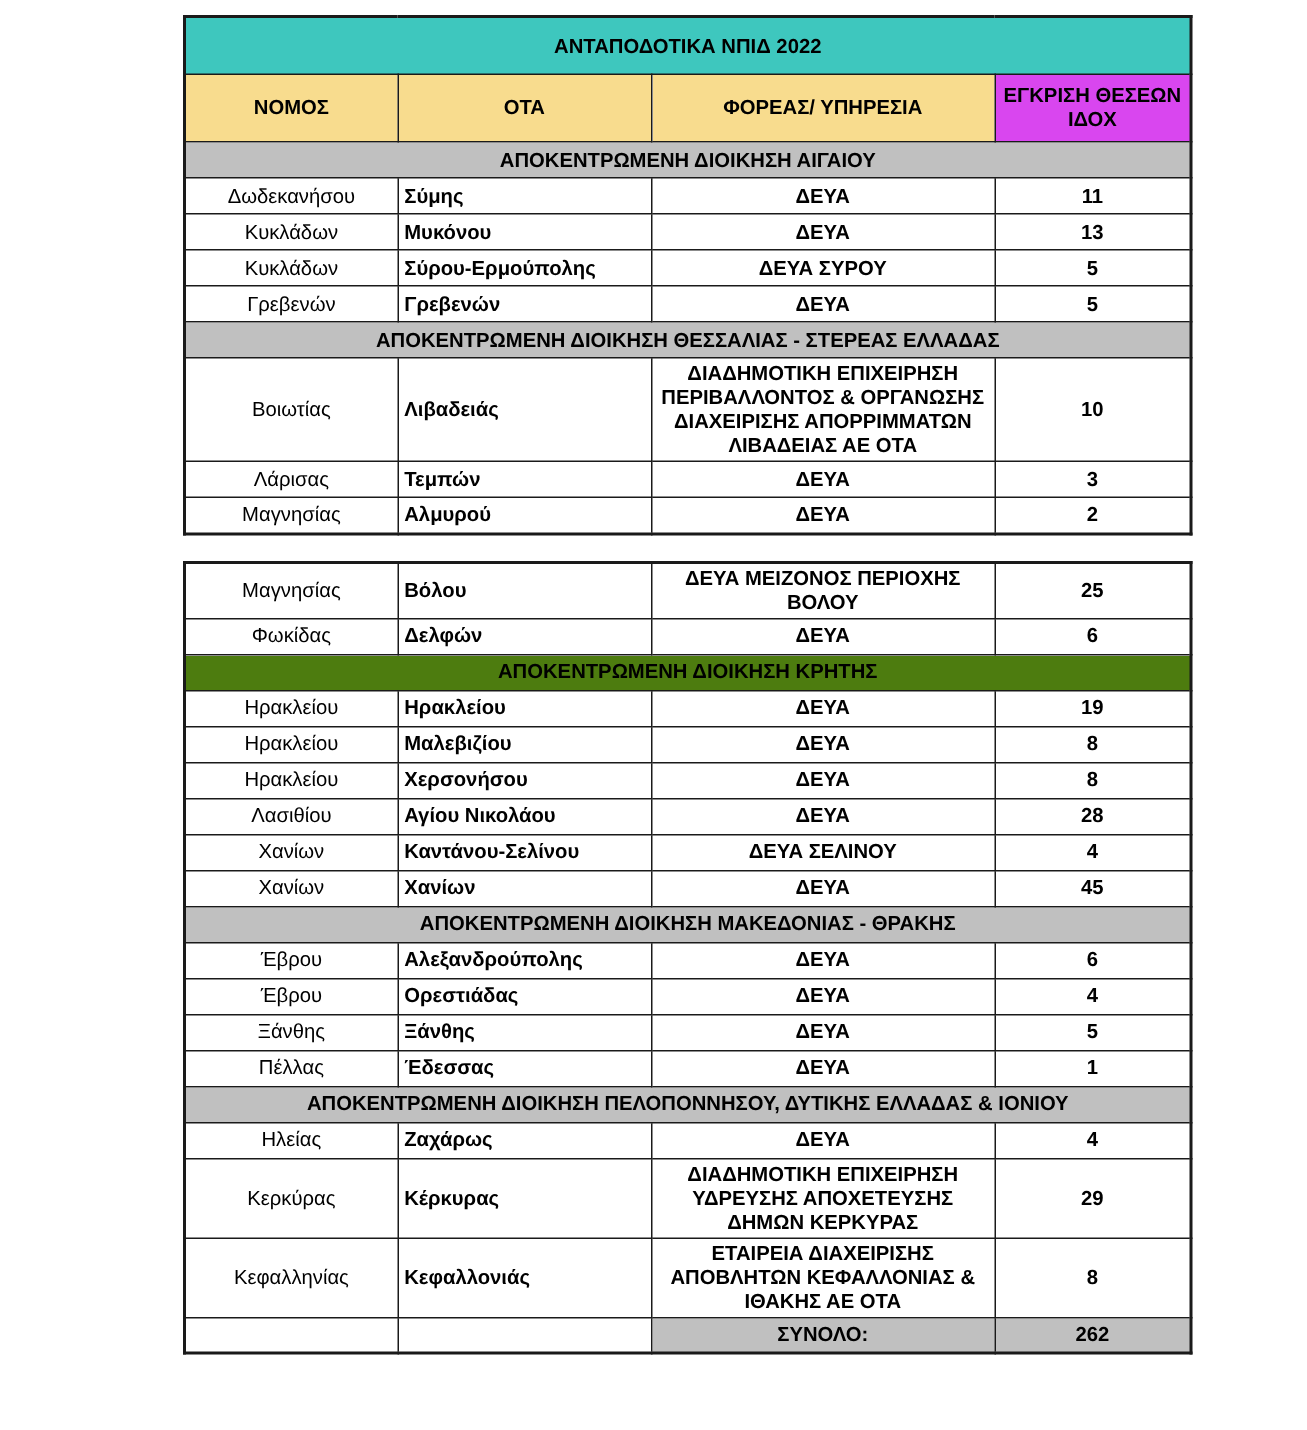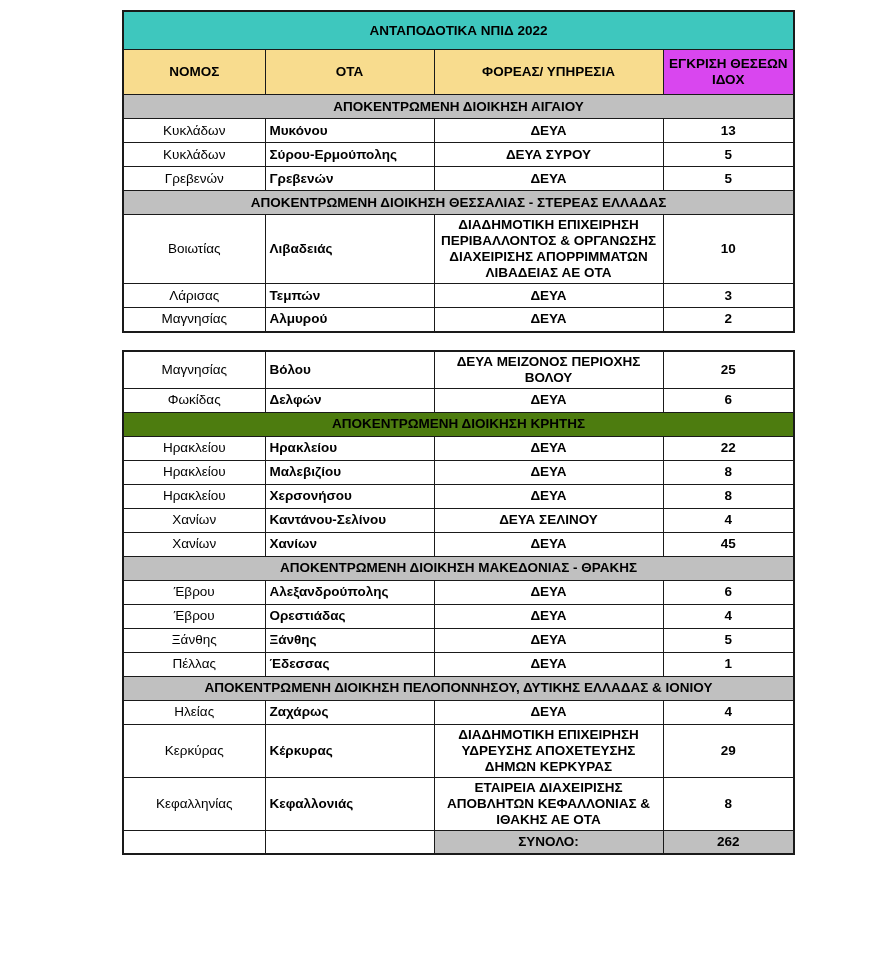--- a/index.html
+++ b/index.html
@@ -80,20 +80,26 @@
         <th class="head-cell" style="background: rgb(248, 220, 142);">ΟΤΑ</th>
         <th class="head-cell" style="background: rgb(248, 220, 142);">ΦΟΡΕΑΣ/ ΥΠΗΡΕΣΙΑ</th>
         <th class="head-cell" style="background: #d946ef;">ΕΓΚΡΙΣΗ ΘΕΣΕΩΝ ΙΔΟΧ</th>
       </tr>
     </thead>
     <tbody id="tbody1">
         <tr class="section-row">
           <td class="section-cell" colspan="4" style="background: rgb(192, 192, 192);">ΑΠΟΚΕΝΤΡΩΜΕΝΗ ΔΙΟΙΚΗΣΗ ΑΙΓΑΙΟΥ</td>
         </tr>
         <tr class="data-row">
+          <td class="cell-nomos">Δωδεκανήσου</td>
+          <td class="cell-ota">Σύμης</td>
+          <td class="cell-foreas">ΔΕΥΑ</td>
+          <td class="cell-num">11</td>
+        </tr>
+        <tr class="data-row">
           <td class="cell-nomos">Κυκλάδων</td>
           <td class="cell-ota">Μυκόνου</td>
           <td class="cell-foreas">ΔΕΥΑ</td>
           <td class="cell-num">13</td>
         </tr>
         <tr class="data-row">
           <td class="cell-nomos">Κυκλάδων</td>
           <td class="cell-ota">Σύρου-Ερμούπολης</td>
           <td class="cell-foreas">ΔΕΥΑ ΣΥΡΟΥ</td>
           <td class="cell-num">5</td>
@@ -150,33 +156,39 @@
           <td class="cell-foreas">ΔΕΥΑ</td>
           <td class="cell-num">6</td>
         </tr>
         <tr class="section-row">
           <td class="section-cell" colspan="4" style="background: #4d7c0f;">ΑΠΟΚΕΝΤΡΩΜΕΝΗ ΔΙΟΙΚΗΣΗ ΚΡΗΤΗΣ</td>
         </tr>
         <tr class="data-row">
           <td class="cell-nomos">Ηρακλείου</td>
           <td class="cell-ota">Ηρακλείου</td>
           <td class="cell-foreas">ΔΕΥΑ</td>
-          <td class="cell-num">22</td>
+          <td class="cell-num">19</td>
         </tr>
         <tr class="data-row">
           <td class="cell-nomos">Ηρακλείου</td>
           <td class="cell-ota">Μαλεβιζίου</td>
           <td class="cell-foreas">ΔΕΥΑ</td>
           <td class="cell-num">8</td>
         </tr>
         <tr class="data-row">
           <td class="cell-nomos">Ηρακλείου</td>
           <td class="cell-ota">Χερσονήσου</td>
           <td class="cell-foreas">ΔΕΥΑ</td>
           <td class="cell-num">8</td>
+        </tr>
+        <tr class="data-row">
+          <td class="cell-nomos">Λασιθίου</td>
+          <td class="cell-ota">Αγίου Νικολάου</td>
+          <td class="cell-foreas">ΔΕΥΑ</td>
+          <td class="cell-num">28</td>
         </tr>
         <tr class="data-row">
           <td class="cell-nomos">Χανίων</td>
           <td class="cell-ota">Καντάνου-Σελίνου</td>
           <td class="cell-foreas">ΔΕΥΑ ΣΕΛΙΝΟΥ</td>
           <td class="cell-num">4</td>
         </tr>
         <tr class="data-row">
           <td class="cell-nomos">Χανίων</td>
           <td class="cell-ota">Χανίων</td>

